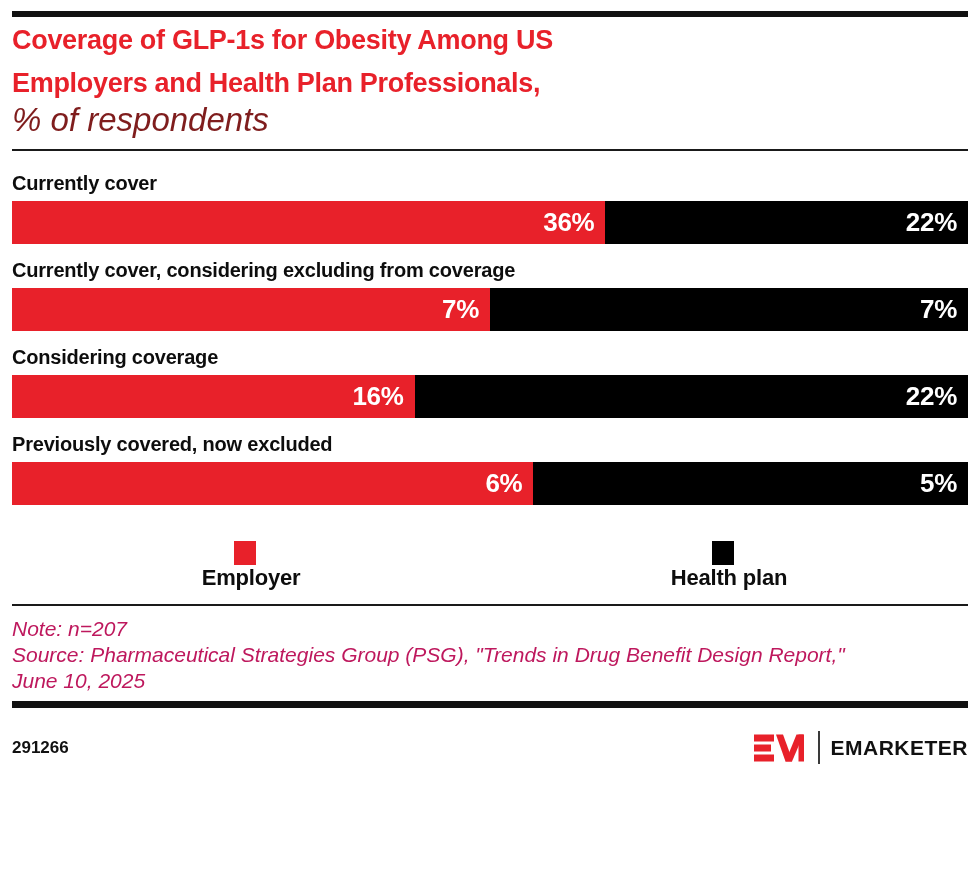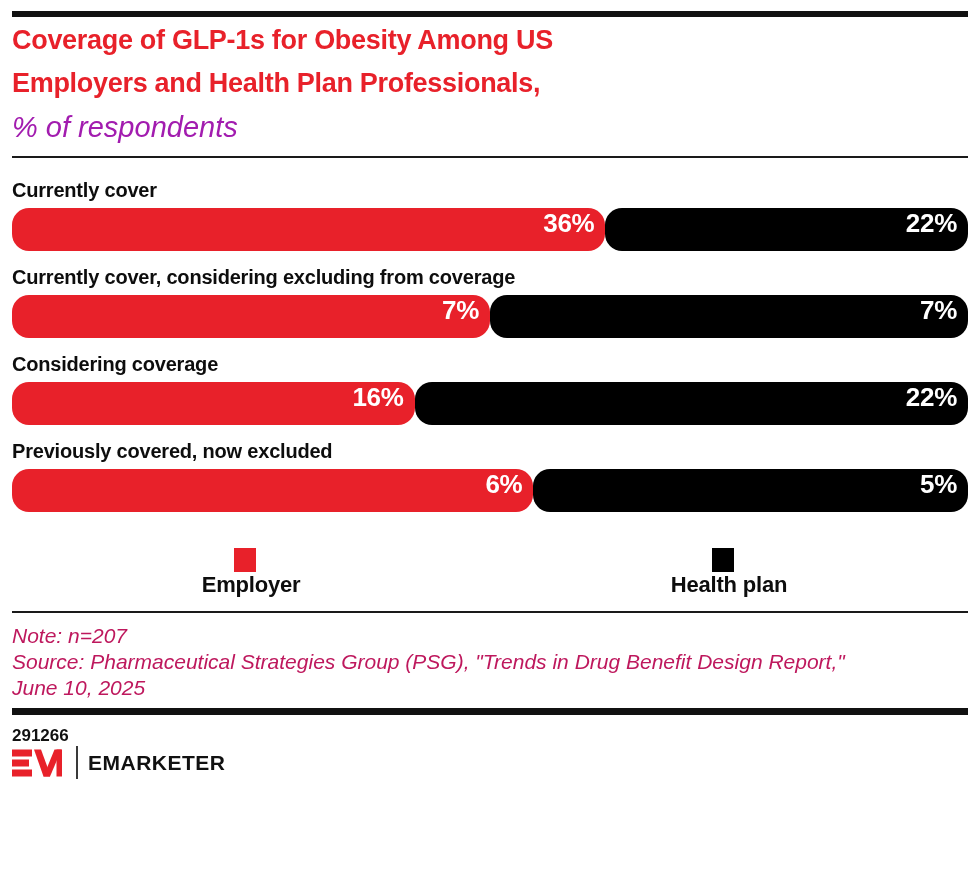--- a/index.html
+++ b/index.html
@@ -22,25 +22,24 @@
 
   .title {
     margin-top: 2px;
     color: var(--red, #e8212a);
     font-weight: 700;
     font-size: 27px;
     line-height: 43px;
     letter-spacing: -0.3px;
   }
   .subtitle {
-    margin-top: 7px;
     font-style: italic;
-    font-size: 29px;
+    font-size: 33px;
     line-height: 30px;
-    color: #a21caf;
+    color: #7f1d1d;
     font-weight: 400;
   }
   .thin-rule {
     margin-top: 14px;
     height: 2px;
     background: #1a1a1a;
   }
 
   .rows { margin-top: 19px; }
   .row { margin-top: 13px; }
@@ -54,23 +53,23 @@
   }
   .bar {
     margin-top: 4px;
     height: 43px;
     display: flex;
     width: 100%;
   }
   .seg {
     height: 100%;
     display: flex;
+    align-items: center;
     justify-content: flex-end;
     box-sizing: border-box;
-    border-radius: 17px;
   }
   .seg .val {
     color: #ffffff;
     font-weight: 700;
     font-size: 26px;
     padding-right: 11px;
     letter-spacing: -0.3px;
   }
 
   .legend {
@@ -102,25 +101,24 @@
     line-height: 26px;
     color: #be185d;
   }
   .thick-rule {
     margin-top: 7px;
     height: 7px;
     background: #111111;
   }
 
   .bottom-row {
-    margin-top: 11px;
+    margin-top: 23px;
     display: flex;
-    align-items: flex-start;
+    align-items: center;
     justify-content: space-between;
-    flex-direction: column;
   }
   .chart-id {
     font-size: 17px;
     font-weight: 700;
     color: #111111;
   }
   .brand-lockup { display: flex; align-items: center; }
   .brand-mark { display: block; }
   .brand-divider {
     width: 2px;

